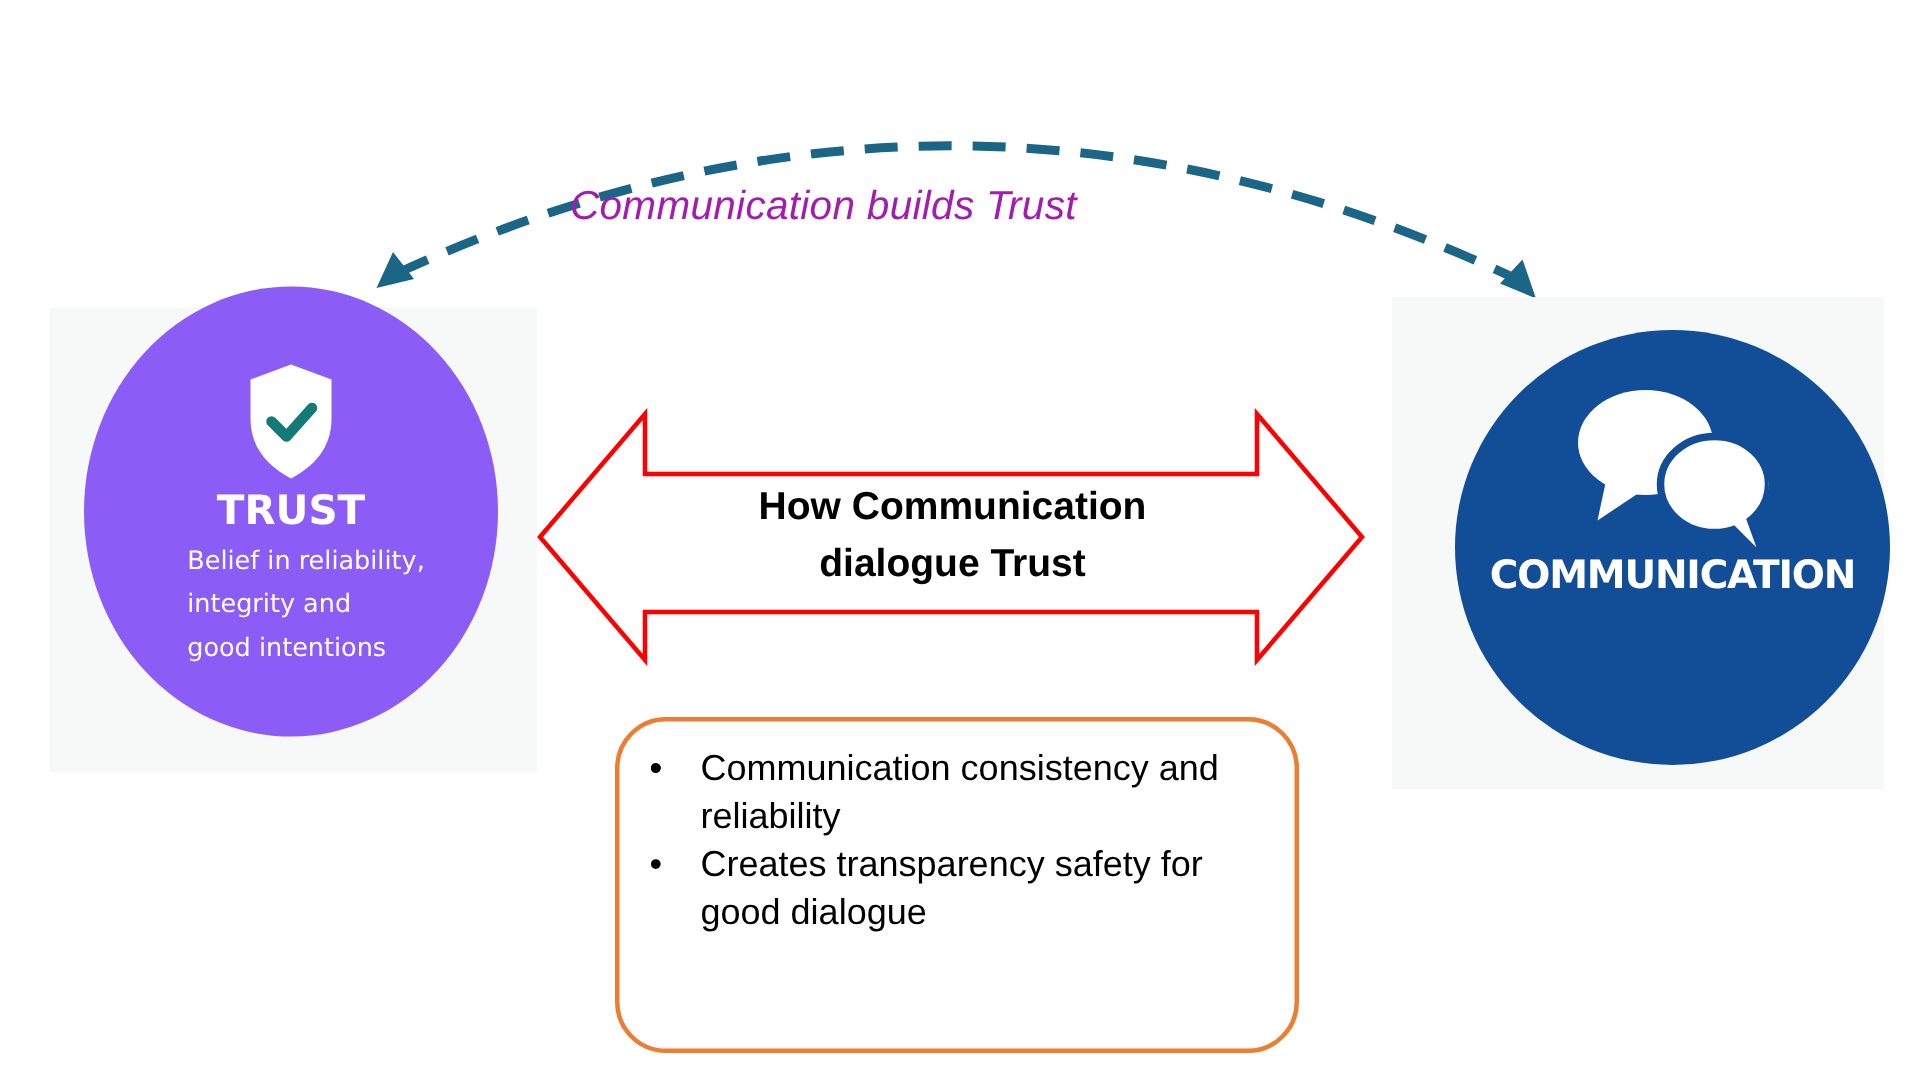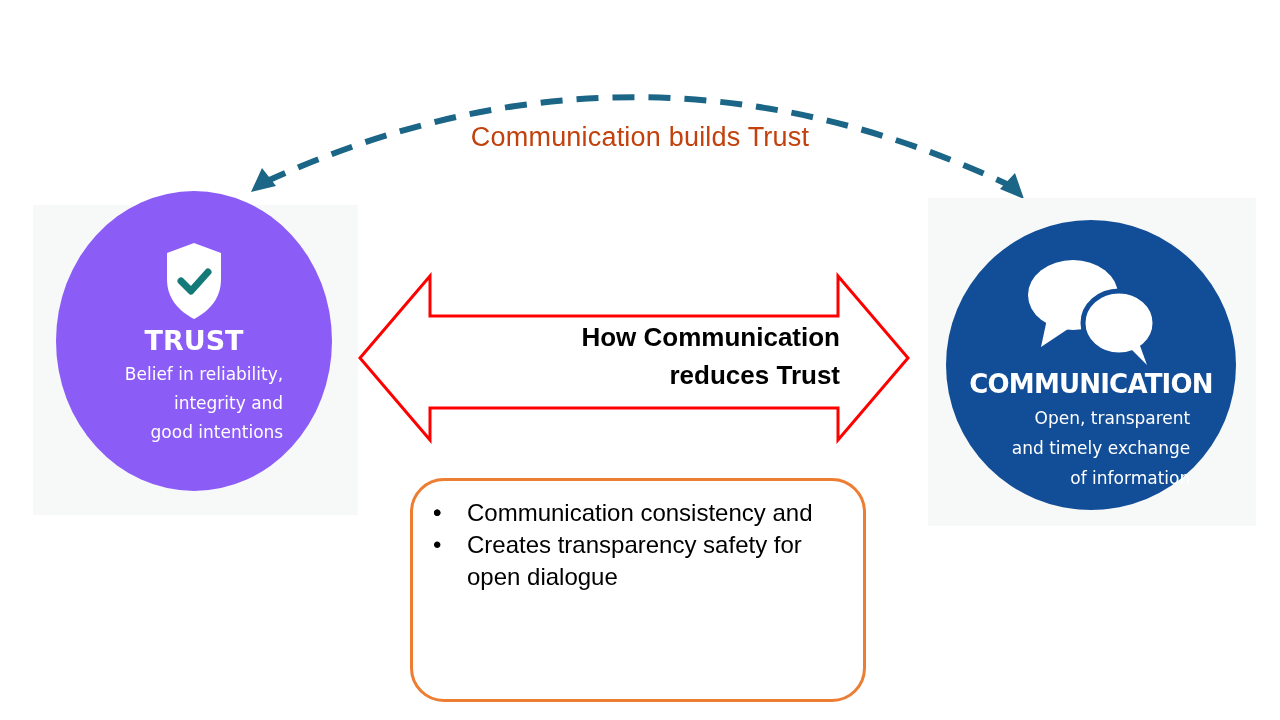--- a/index.html
+++ b/index.html
@@ -1,34 +1,34 @@
 <!DOCTYPE html>
 <html><head>
 <meta charset="utf-8">
 <style>
   html, body { margin: 0; padding: 0; background: #ffffff; }
   body { width: 1280px; height: 720px; position: relative; overflow: hidden; font-family: "Liberation Sans", sans-serif; }
   .abs { position: absolute; }
   #arc-svg { position: absolute; left: 0; top: 0; width: 1280px; height: 720px; pointer-events: none; }
-  .arc-label { left: 380px; top: 122px; width: 520px; text-align: center; font-size: 27px; color: #c2410c; letter-spacing: 0.2px; }
+  .arc-label { left: 380px; top: 122px; width: 520px; font-size: 27px; color: #a21caf; letter-spacing: 0.2px; font-style: italic; }
   .circle-panel { background: #f7f8f8; }
   .trust-panel { left: 33px; top: 205px; width: 325px; height: 310px; }
   .comm-panel { left: 928px; top: 198px; width: 328px; height: 328px; }
   .circle { position: absolute; border-radius: 50%; display: flex; flex-direction: column; align-items: center; color: #fff; font-family: "DejaVu Sans", sans-serif; }
   .trust-circle { left: 56px; top: 191px; width: 276px; height: 300px; background: #8b5cf6; }
-  .comm-circle { left: 946px; top: 220px; width: 290px; height: 290px; background: #124d97; }
+  .comm-circle { left: 970px; top: 220px; width: 290px; height: 290px; background: #124d97; }
   .circle .title { font-weight: bold; letter-spacing: 0px; }
   .trust-circle .title { font-size: 27px; margin-top: 4px; }
   .comm-circle .title { font-size: 26px; margin-top: 0px; letter-spacing: -0.8px; }
-  .circle .desc { text-align: right; font-size: 17px; line-height: 29px; margin-top: 4px; margin-left: 20px; }
+  .circle .desc { text-align: left; font-size: 17px; line-height: 29px; margin-top: 4px; margin-left: 20px; }
   .comm-circle .desc { font-size: 17px; line-height: 30px; margin-top: 4px; }
   .shield-wrap { margin-top: 50px; width: 58px; height: 80px; }
   .bubbles-wrap { margin-top: 37px; width: 128px; height: 112px; }
   #dbl-arrow { position: absolute; left: 354px; top: 272px; width: 560px; height: 172px; }
-  .arrow-text { left: 430px; top: 318px; width: 410px; text-align: right; font-size: 26px; font-weight: bold; line-height: 38px; color: #000; }
+  .arrow-text { left: 430px; top: 318px; width: 410px; text-align: center; font-size: 26px; font-weight: bold; line-height: 38px; color: #000; }
   .bullet-box { left: 410px; top: 478px; width: 456px; height: 224px; border: 3px solid #ed7d31; border-radius: 34px; box-sizing: border-box; background: #fff; }
   .bullet-box ul { list-style: none; margin: 0; padding: 16px 0 0 18px; }
   .bullet-box li { position: relative; padding-left: 36px; font-size: 24px; line-height: 32px; color: #000; }
   .bullet-box li .dot { position: absolute; left: 2px; top: 0; }
 </style>
 </head>
 <body>
 
 <svg id="arc-svg" viewBox="0 0 1280 720">
   <path d="M 265 182 Q 640 10 1013 187" fill="none" stroke="#1b6587" stroke-width="6" stroke-dasharray="22 14"></path>
@@ -57,43 +57,39 @@
 <div class="circle comm-circle">
   <div class="bubbles-wrap">
     <svg width="128" height="112" viewBox="0 0 128 112">
       <ellipse cx="46" cy="38" rx="45" ry="35" fill="#ffffff"></ellipse>
       <polygon points="20,62 14,90 44,70" fill="#ffffff"></polygon>
       <ellipse cx="92" cy="66" rx="36" ry="32" stroke="#124d97" stroke-width="5" fill="#ffffff"></ellipse>
       <polygon points="104,92 120,108 112,86" fill="#ffffff"></polygon>
     </svg>
   </div>
   <div class="title">COMMUNICATION</div>
-  <div class="desc">
-    <div>Open, transparent</div>
-    <div>and timely exchange</div>
-    <div>of information</div>
-  </div>
 </div>
 
 <svg id="dbl-arrow" viewBox="0 0 560 172">
   <polygon points="6,86 76,4 76,44 484,44 484,4 554,86 484,168 484,136 76,136 76,168" fill="#ffffff" stroke="#ff0000" stroke-width="3" stroke-linejoin="miter"></polygon>
 </svg>
 <div class="abs arrow-text">
   <div>How Communication</div>
-  <div>reduces Trust</div>
+  <div>dialogue Trust</div>
 </div>
 
 <div class="abs bullet-box">
   <ul>
     <li>
       <span class="dot">•</span>
     </li>
     <li>
       <span class="dot">•</span>
       <div>Communication consistency and</div>
+      <div>reliability</div>
     </li>
     <li>
       <span class="dot">•</span>
       <div>Creates transparency safety for</div>
-      <div>open dialogue</div>
+      <div>good dialogue</div>
     </li>
   </ul>
 </div>
 
 </body></html>

